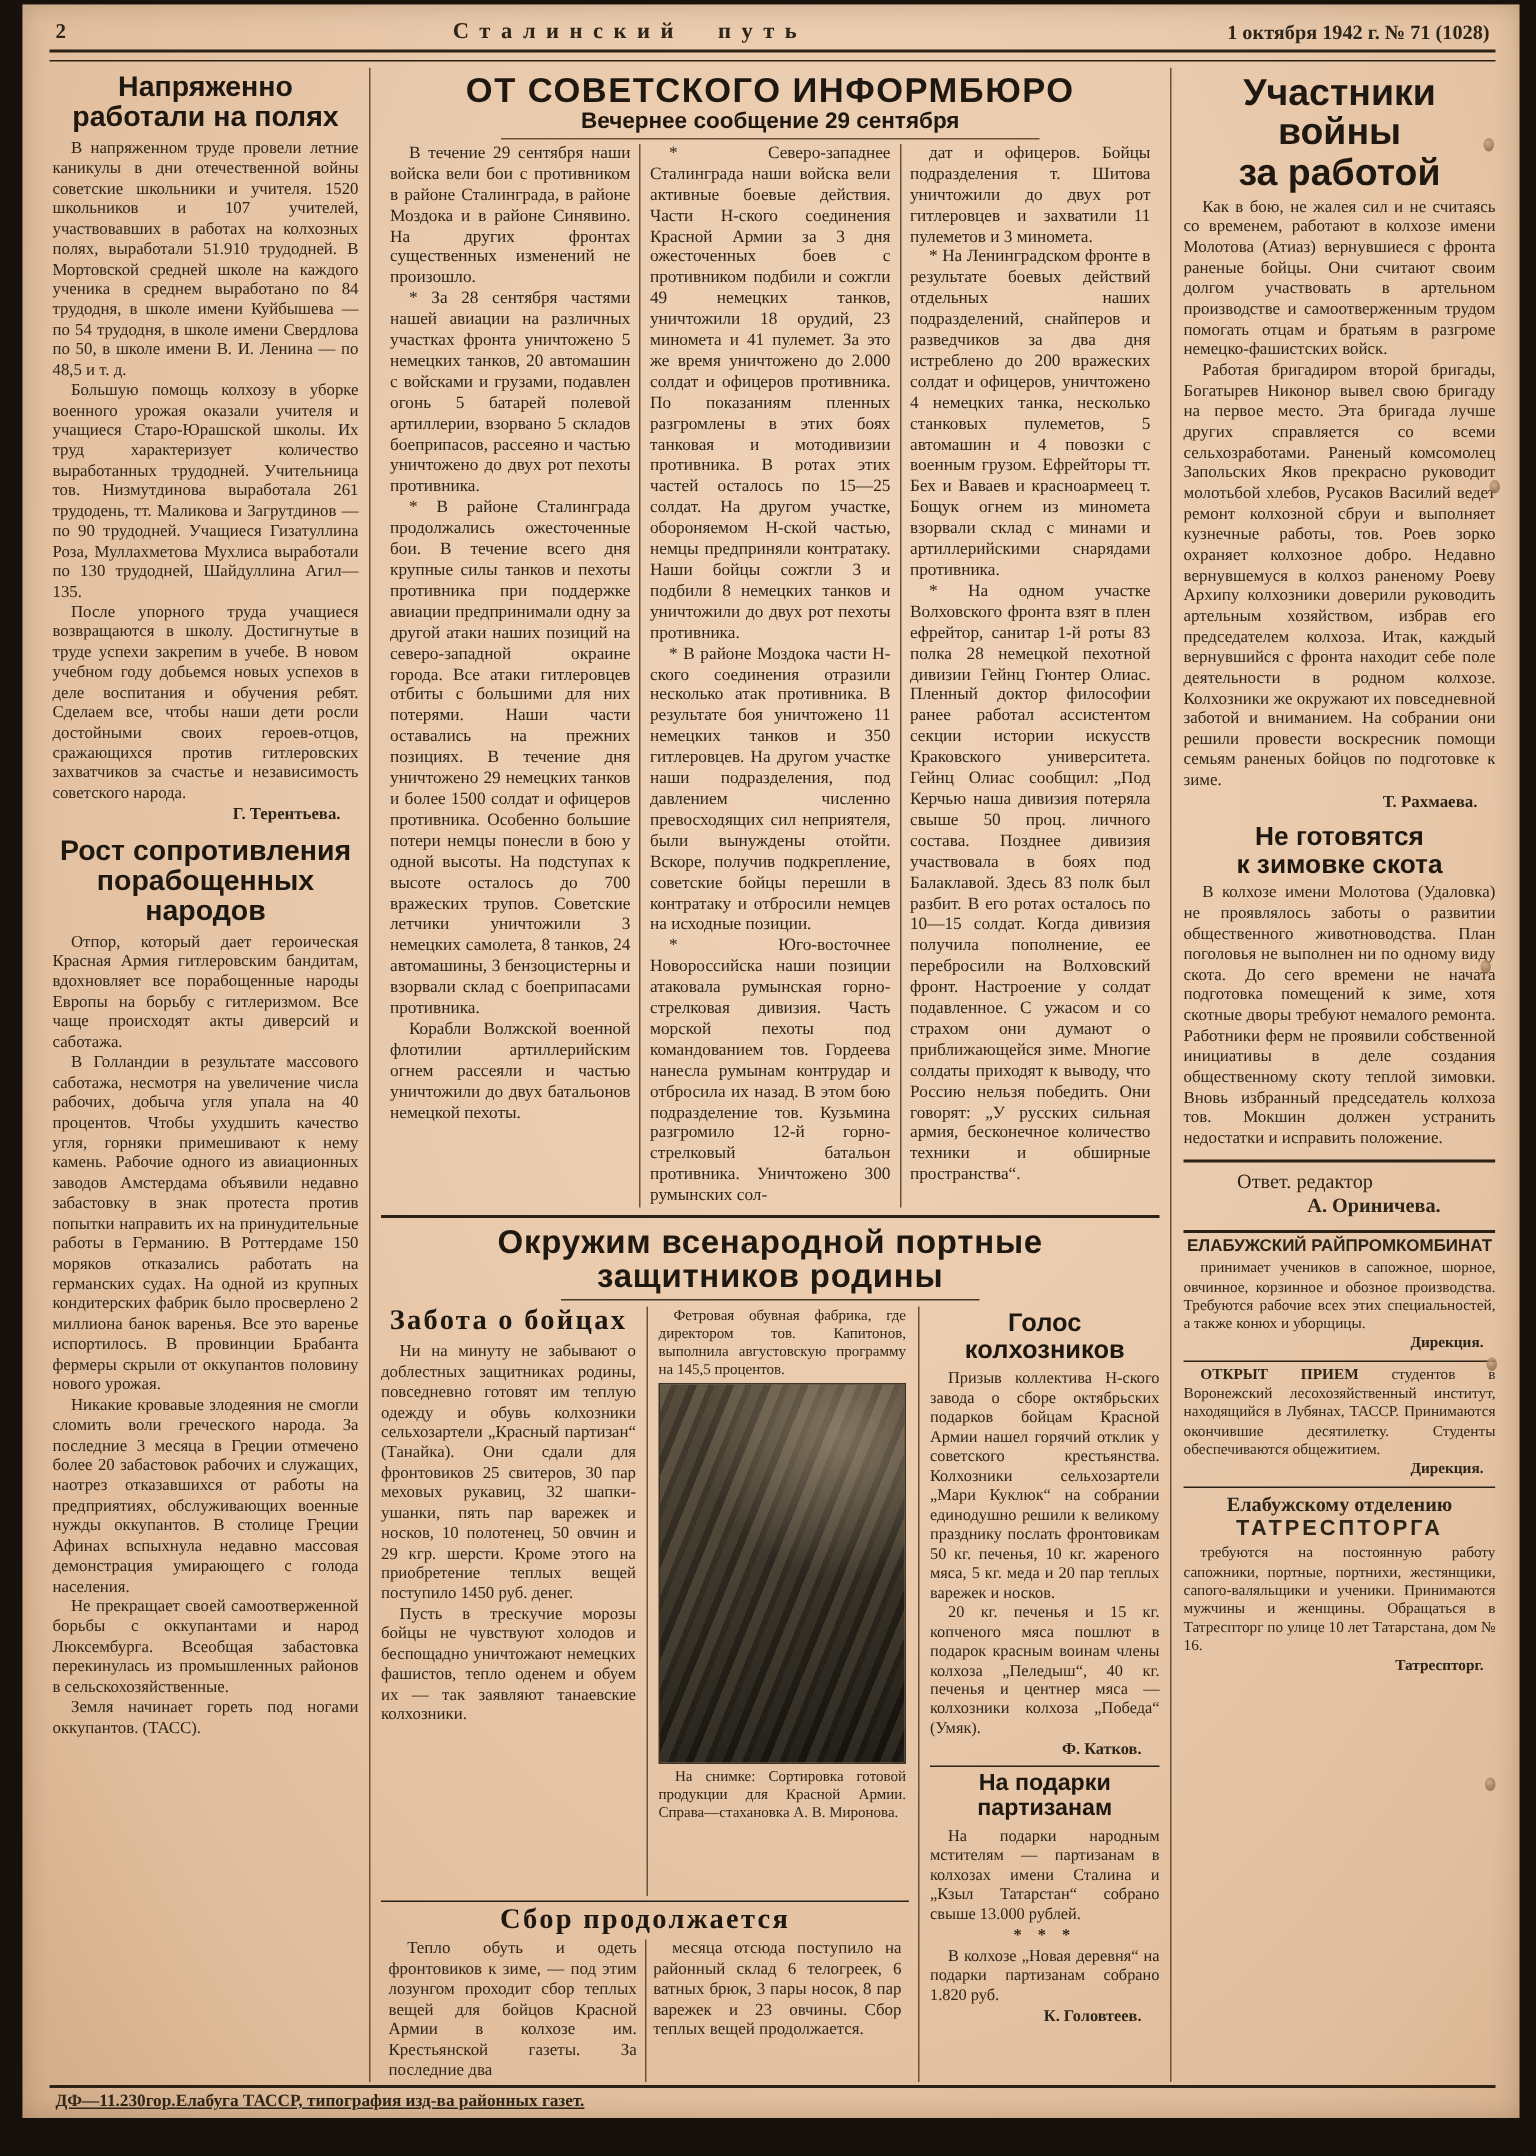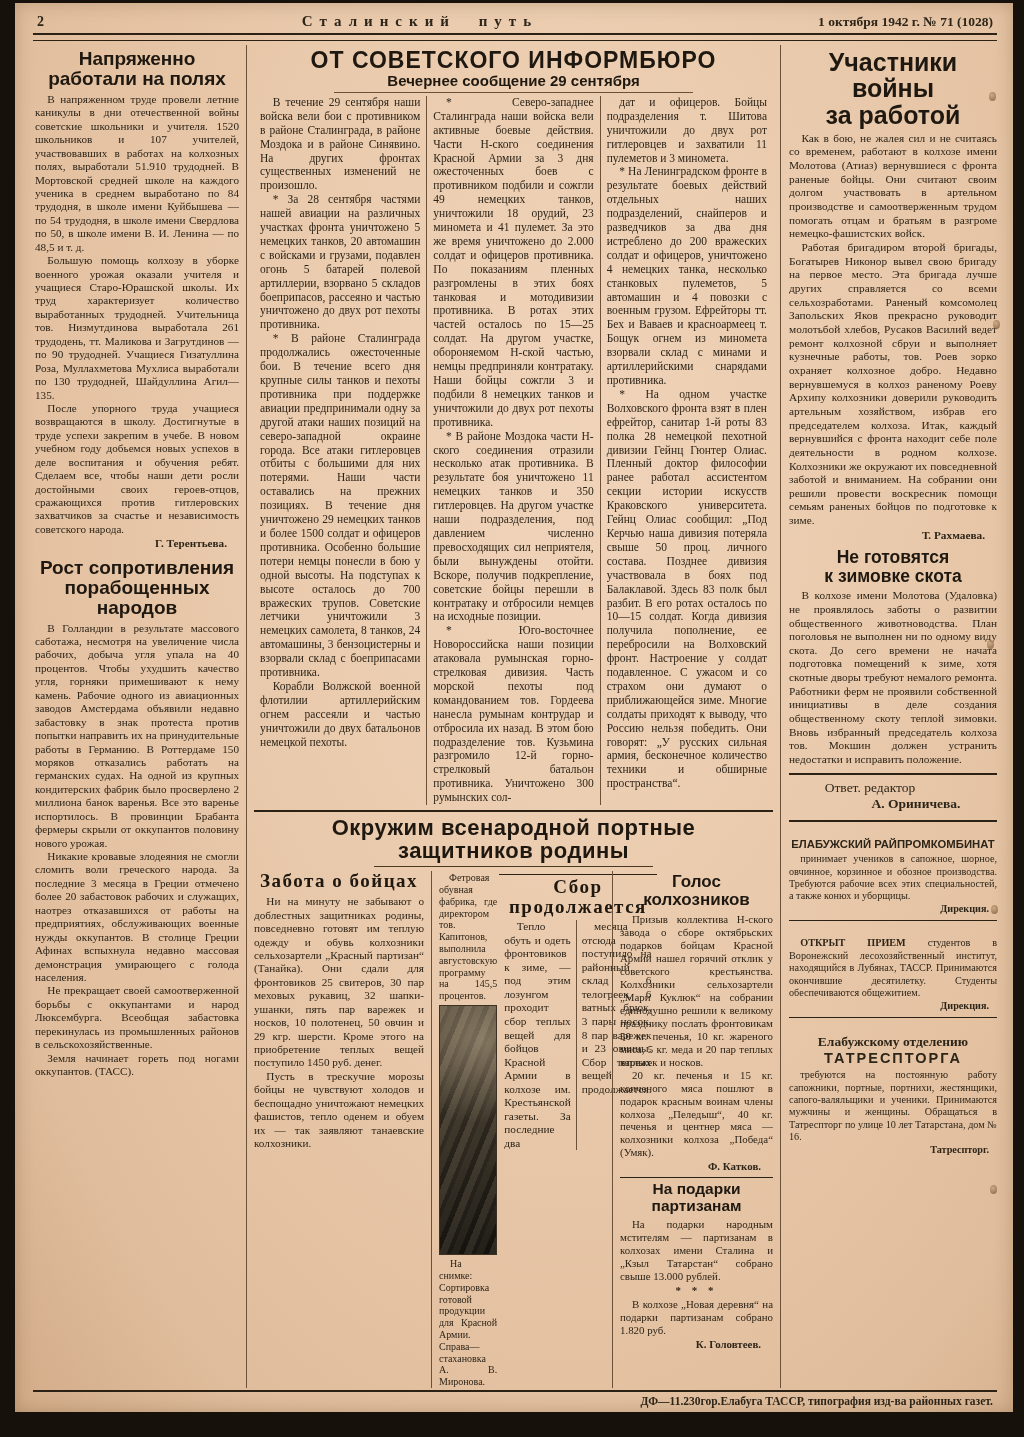--- a/index.html
+++ b/index.html
@@ -31,21 +31,21 @@
   .ib-sub{font-size:15px;margin:0 0 3px 0;}
   .ib-subrule{border:none;border-top:1px solid #6b5138;margin:0 80px 3px 80px;}
   .ib-cols{display:flex;font-size:11.5px;line-height:1.21;}
   .ib-col{flex:1;padding:0 6px;min-width:0;}
   .ib-col + .ib-col{border-left:1px solid #6b5138;}
   
   .campaign{border-top:2px solid #2b2114;margin-top:5px;padding-top:2px;flex:1;display:flex;flex-direction:column;min-height:0;}
   .banner{font-size:22px;letter-spacing:.5px;margin:2px 10px 2px 10px;padding-bottom:2px;}
   .banner-rule{border:none;border-top:1px solid #4a3823;margin:0 120px 4px 120px;}
   .campaign-body{display:flex;flex:1;min-height:0;}
-  .campaign-left{width:352px;display:flex;flex-direction:row;min-height:0;}
+  .campaign-left{width:352px;display:flex;flex-direction:column;min-height:0;}
   .cl-top{display:flex;flex:1;min-height:0;}
   .care-col{width:170px;padding-right:7px;font-size:11.2px;line-height:1.2;}
   .h-care{font-size:19px;font-family:"Liberation Serif", serif;letter-spacing:1.5px;margin-top:0;}
   .photo-col{flex:1;border-left:1px solid #6b5138;padding:1px 2px 0 7px;display:flex;flex-direction:column;font-size:10px;line-height:1.18;}
   .photo-cap-top{text-align:justify;text-indent:1em;}
   .photo{height:252px;margin:3px 0;border:1px solid #3c3123;
      background:
        radial-gradient(circle at 75% 14%, rgba(200,180,150,.45), rgba(0,0,0,0) 38%),
        linear-gradient(165deg, rgba(160,140,110,.25), rgba(0,0,0,.45)),
        repeating-linear-gradient(112deg, #50483a 0 7px, #2d2820 7px 11px, #3e382c 11px 18px, #231f18 18px 23px);}
@@ -61,29 +61,29 @@
                   font-size:10.9px;line-height:1.19;min-width:0;}
   .h-voice{font-size:17px;}
   .h-gifts{font-size:15.5px;border-top:1px solid #2b2114;padding-top:3px;margin-top:4px;}
   .stars{text-align:center;font-weight:bold;letter-spacing:4px;margin:1px 0;text-indent:0;}
   
   .h-right{font-size:25px;}
   .h-right2{font-size:17.5px;margin-top:6px;}
   .editor{border-top:2px solid #2b2114;margin-top:6px;padding:5px 0 3px 0;font-size:13.5px;}
   .editor-label{text-align:center;margin-right:46px;text-indent:0;}
   .editor-name{text-align:center;margin-left:46px;font-weight:bold;text-indent:0;}
-  .ad{border-top:2px solid #2b2114;margin-top:5px;padding-top:16px;font-size:10.2px;line-height:1.22;}
+  .ad{border-top:2px solid #2b2114;margin-top:5px;padding-top:3px;font-size:10.2px;line-height:1.22;}
   .ad + .ad{border-top:1px solid #2b2114;}
   .ad-title{font-family:"Liberation Sans", sans-serif;font-weight:bold;text-align:center;font-size:11.3px;margin:0 0 1px 0;text-indent:0;}
   .ad-title-l1{font-size:13.5px;font-weight:bold;text-align:center;text-indent:0;}
   .ad-title-l2{font-family:"Liberation Sans", sans-serif;font-weight:bold;text-align:center;font-size:14.5px;letter-spacing:2px;text-indent:0;margin-bottom:1px;}
   .ad-sig{text-align:right;font-weight:bold;padding-right:8px;text-indent:0;}
   
-  .imprint{display:flex;justify-content:flex-end;border-top:2px solid #2b2114;
-           margin-top:2px;padding:3px 4px 1px 4px;font-size:11.5px;font-weight:bold;}
+  .imprint{display:flex;justify-content:flex-start;border-top:2px solid #2b2114;
+           margin-top:2px;padding:3px 4px 1px 4px;font-size:11.5px;font-weight:bold;text-decoration:underline;}
   .blemish{position:absolute;width:7px;height:9px;border-radius:50%;
            background:radial-gradient(circle at 40% 35%, #c9a37d, #8a6a48 70%);opacity:.8;}
   .space{white-space:pre;}
 </style>
 </head>
 <body>
 
 <div class="page">
   <div class="paper">
 
@@ -103,20 +103,21 @@
         </div>
         <p>В напряженном труде провели летние каникулы в дни отечественной войны советские школьники и учителя. 1520 школьников и 107 учителей, участвовавших в работах на колхозных полях, выработали 51.910 трудодней. В Мортовской средней школе на каждого ученика в среднем выработано по 84 трудодня, в школе имени Куйбышева — по 54 трудодня, в школе имени Свердлова по 50, в школе имени В. И. Ленина — по 48,5 и т. д.</p>
         <p>Большую помощь колхозу в уборке военного урожая оказали учителя и учащиеся Старо-Юрашской школы. Их труд характеризует количество выработанных трудодней. Учительница тов. Низмутдинова выработала 261 трудодень, тт. Маликова и Загрутдинов — по 90 трудодней. Учащиеся Гизатуллина Роза, Муллахметова Мухлиса выработали по 130 трудодней, Шайдуллина Агил—135.</p>
         <p>После упорного труда учащиеся возвращаются в школу. Достигнутые в труде успехи закрепим в учебе. В новом учебном году добьемся новых успехов в деле воспитания и обучения ребят. Сделаем все, чтобы наши дети росли достойными своих героев-отцов, сражающихся против гитлеровских захватчиков за счастье и независимость советского народа.</p>
         <p class="sig">Г. Терентьева.</p>
 
         <div class="h-display h-left" style="margin-top:7px;">
           <div>Рост сопротивления</div>
           <div>порабощенных народов</div>
         </div>
+        <p>Отпор, который дает героическая Красная Армия гитлеровским бандитам, вдохновляет все порабощенные народы Европы на борьбу с гитлеризмом. Все чаще происходят акты диверсий и саботажа.</p>
         <p>В Голландии в результате массового саботажа, несмотря на увеличение числа рабочих, добыча угля упала на 40 процентов. Чтобы ухудшить качество угля, горняки примешивают к нему камень. Рабочие одного из авиационных заводов Амстердама объявили недавно забастовку в знак протеста против попытки направить их на принудительные работы в Германию. В Роттердаме 150 моряков отказались работать на германских судах. На одной из крупных кондитерских фабрик было просверлено 2 миллиона банок варенья. Все это варенье испортилось. В провинции Брабанта фермеры скрыли от оккупантов половину нового урожая.</p>
         <p>Никакие кровавые злодеяния не смогли сломить воли греческого народа. За последние 3 месяца в Греции отмечено более 20 забастовок рабочих и служащих, наотрез отказавшихся от работы на предприятиях, обслуживающих военные нужды оккупантов. В столице Греции Афинах вспыхнула недавно массовая демонстрация умирающего с голода населения.</p>
         <p>Не прекращает своей самоотверженной борьбы с оккупантами и народ Люксембурга. Всеобщая забастовка перекинулась из промышленных районов в сельскохозяйственные.</p>
         <p>Земля начинает гореть под ногами оккупантов.  (ТАСС).</p>
       </aside>
 
       <main class="col-center">
         <section>
           <div class="h-display ib-title">ОТ СОВЕТСКОГО ИНФОРМБЮРО</div>
           <div class="h-display ib-sub">Вечернее сообщение 29 сентября</div>

